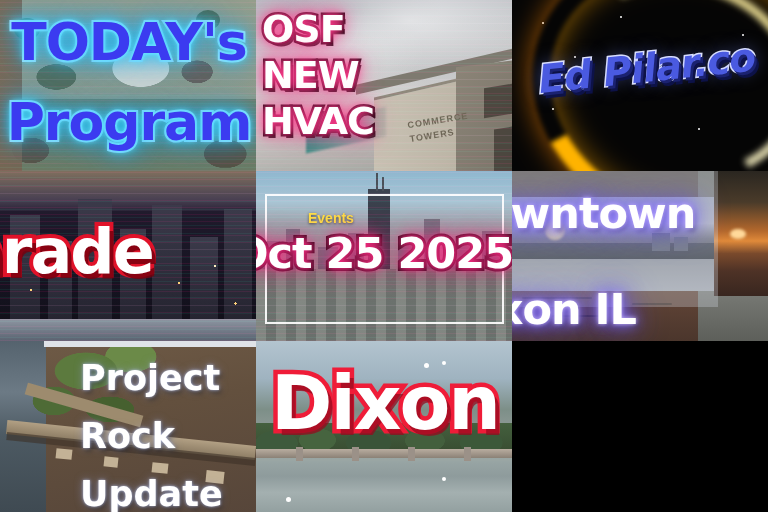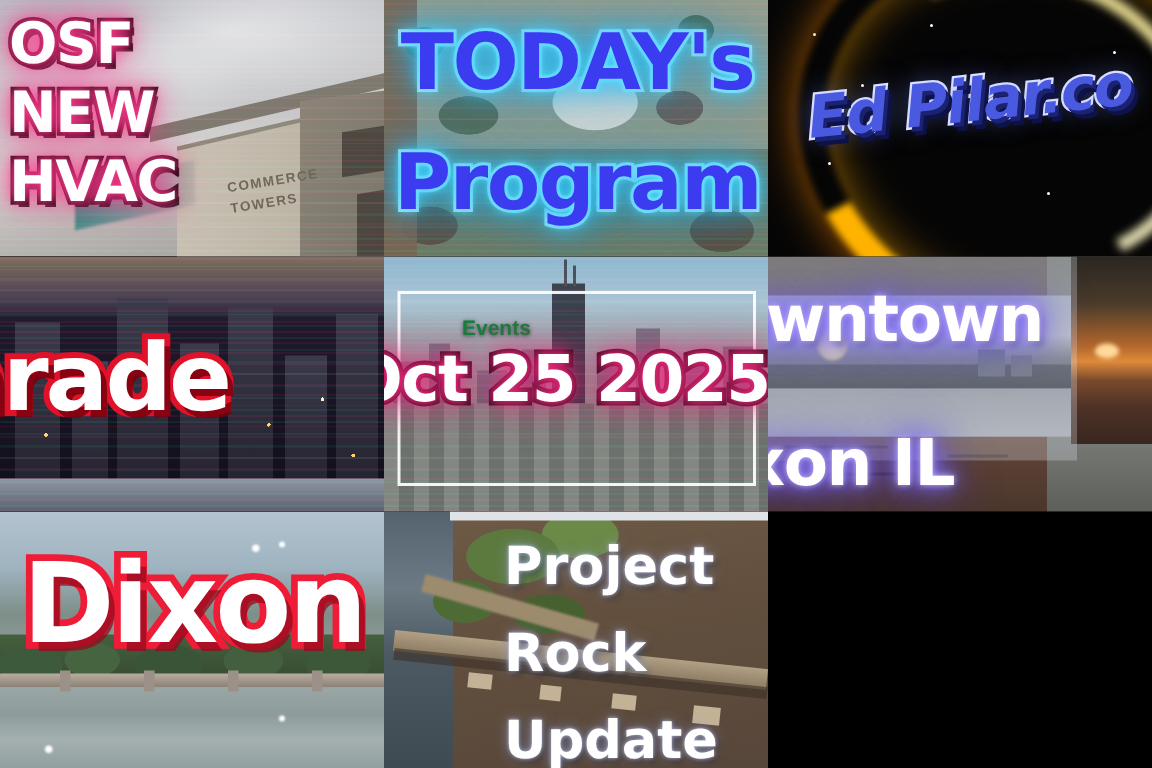--- a/index.html
+++ b/index.html
@@ -197,21 +197,21 @@
       repeating-linear-gradient(90deg, rgba(130,135,130,.9) 0 10px, rgba(104,110,106,.9) 10px 20px),
       linear-gradient(180deg,#9aa09a,#777d78);
   }
   .c5 .frame {
     position:absolute; left:9px; top:23px; right:8px; bottom:17px;
     border: 2px solid rgba(255,255,255,.92);
   }
   .events-label {
     position:absolute; left:52px; top:39px;
     font-family:"Liberation Sans", sans-serif;
-    font-weight:700; font-size:14px; color:#15803d;
+    font-weight:700; font-size:14px; color:#fde047;
     text-shadow: 0 1px 3px rgba(0,0,0,.6);
   }
   .oct-text {
     position:absolute; left:-24px; top:58px; width:310px;
     font-family:"DejaVu Sans", sans-serif;
     font-weight:900; font-size:43px; line-height:48px;
     color:#ffffff; letter-spacing:-1px; white-space:nowrap;
     -webkit-text-stroke: 6px #1a0c12;
     paint-order: stroke fill;
     text-shadow: 0 0 6px #ff2e86, 0 0 16px #ff2e86, 0 0 30px #e0186f;
@@ -360,42 +360,42 @@
     color:#ffffff; letter-spacing:0px; white-space:nowrap;
     text-shadow: 0 0 3px rgba(190,200,235,.9), 0 0 9px rgba(150,165,220,.55), 2px 3px 5px rgba(0,0,0,.45);
   }
   .project-text span { display:block; }
 </style>
 </head>
 <body>
 
 <div id="grid">
 
+  <div class="cell c2">
+    <div class="bg"></div>
+    <div class="aerial"></div>
+    <div class="tree" style="left:14px;top:18px;width:26px;height:22px;"></div>
+    <div class="tree" style="left:112px;top:118px;width:30px;height:24px;"></div>
+    <div class="tree" style="left:196px;top:10px;width:24px;height:20px;"></div>
+    <div class="glitch"></div>
+    <div class="today-text"><span class="l1">TODAY's</span><span class="l2">Program</span></div>
+  </div>
+
   <div class="cell c1">
     <div class="bg"></div>
     <div class="clouds"></div>
     <div class="roofline"></div>
     <div class="building"></div>
     <div class="building2"></div>
     <div class="win" style="left:228px;top:86px;width:28px;height:30px;transform:skewY(-9deg);"></div>
     <div class="win" style="left:238px;top:128px;width:18px;height:46px;transform:skewY(-9deg);"></div>
     <div class="teal"></div>
     <div class="commerce">COMMERCE TOWERS</div>
     <div class="glitch"></div>
     <div class="hvac-text"><span>OSF</span><br><span>NEW</span><br><span>HVAC</span></div>
-  </div>
-
-  <div class="cell c2">
-    <div class="bg"></div>
-    <div class="aerial"></div>
-    <div class="tree" style="left:14px;top:18px;width:26px;height:22px;"></div>
-    <div class="tree" style="left:112px;top:118px;width:30px;height:24px;"></div>
-    <div class="tree" style="left:196px;top:10px;width:24px;height:20px;"></div>
-    <div class="glitch"></div>
-    <div class="today-text"><span class="l1">TODAY's</span><span class="l2">Program</span></div>
   </div>
 
   <div class="cell c3">
     <div class="bg"></div>
     <div class="stars">
       <div class="star" style="left:30px;top:22px;width:2px;height:2px;"></div>
       <div class="star" style="left:62px;top:56px;width:2px;height:2px;"></div>
       <div class="star" style="left:40px;top:108px;width:2px;height:2px;"></div>
       <div class="star" style="left:108px;top:16px;width:2px;height:2px;"></div>
       <div class="star" style="left:186px;top:128px;width:2px;height:2px;"></div>
@@ -463,49 +463,49 @@
     <div class="sunset">
         <div class="s"></div>
       </div>
     <div class="panel"></div>
     <div class="downtown-text">
         <span>owntown</span>
         <span>ixon IL</span>
       </div>
   </div>
 
-  <div class="cell c8">
-    <div class="bg"></div>
-    <div class="trees"></div>
-    <div class="bridge"></div>
-    <div class="pier" style="left:40px;"></div>
-    <div class="pier" style="left:96px;"></div>
-    <div class="pier" style="left:152px;"></div>
-    <div class="pier" style="left:208px;"></div>
-    <div class="river"></div>
-    <div class="spark" style="left:168px;top:22px;width:5px;height:5px;"></div>
-    <div class="spark" style="left:186px;top:20px;width:4px;height:4px;"></div>
-    <div class="spark" style="left:186px;top:136px;width:4px;height:4px;"></div>
-    <div class="spark" style="left:30px;top:156px;width:5px;height:5px;"></div>
-    <div class="dixon-text">Dixon</div>
-  </div>
-
   <div class="cell c9">
     <div class="bg"></div>
     <div class="water"></div>
     <div class="leftstrip"></div>
     <div class="land"></div>
     <div class="path"></div>
     <div class="dam"></div>
     <div class="dam2"></div>
     <div class="blk" style="left:56px;top:108px;width:16px;height:10px;transform:rotate(6deg);"></div>
     <div class="blk" style="left:104px;top:116px;width:14px;height:10px;transform:rotate(6deg);"></div>
     <div class="blk" style="left:152px;top:122px;width:16px;height:10px;transform:rotate(6deg);"></div>
     <div class="blk" style="left:206px;top:130px;width:18px;height:12px;transform:rotate(6deg);"></div>
     <div class="toprow"></div>
     <div class="project-text">
         <span>Project</span>
         <span>Rock</span>
         <span>Update</span>
       </div>
   </div>
 
+  <div class="cell c8">
+    <div class="bg"></div>
+    <div class="trees"></div>
+    <div class="bridge"></div>
+    <div class="pier" style="left:40px;"></div>
+    <div class="pier" style="left:96px;"></div>
+    <div class="pier" style="left:152px;"></div>
+    <div class="pier" style="left:208px;"></div>
+    <div class="river"></div>
+    <div class="spark" style="left:168px;top:22px;width:5px;height:5px;"></div>
+    <div class="spark" style="left:186px;top:20px;width:4px;height:4px;"></div>
+    <div class="spark" style="left:186px;top:136px;width:4px;height:4px;"></div>
+    <div class="spark" style="left:30px;top:156px;width:5px;height:5px;"></div>
+    <div class="dixon-text">Dixon</div>
+  </div>
+
 </div>
 
 </body></html>

